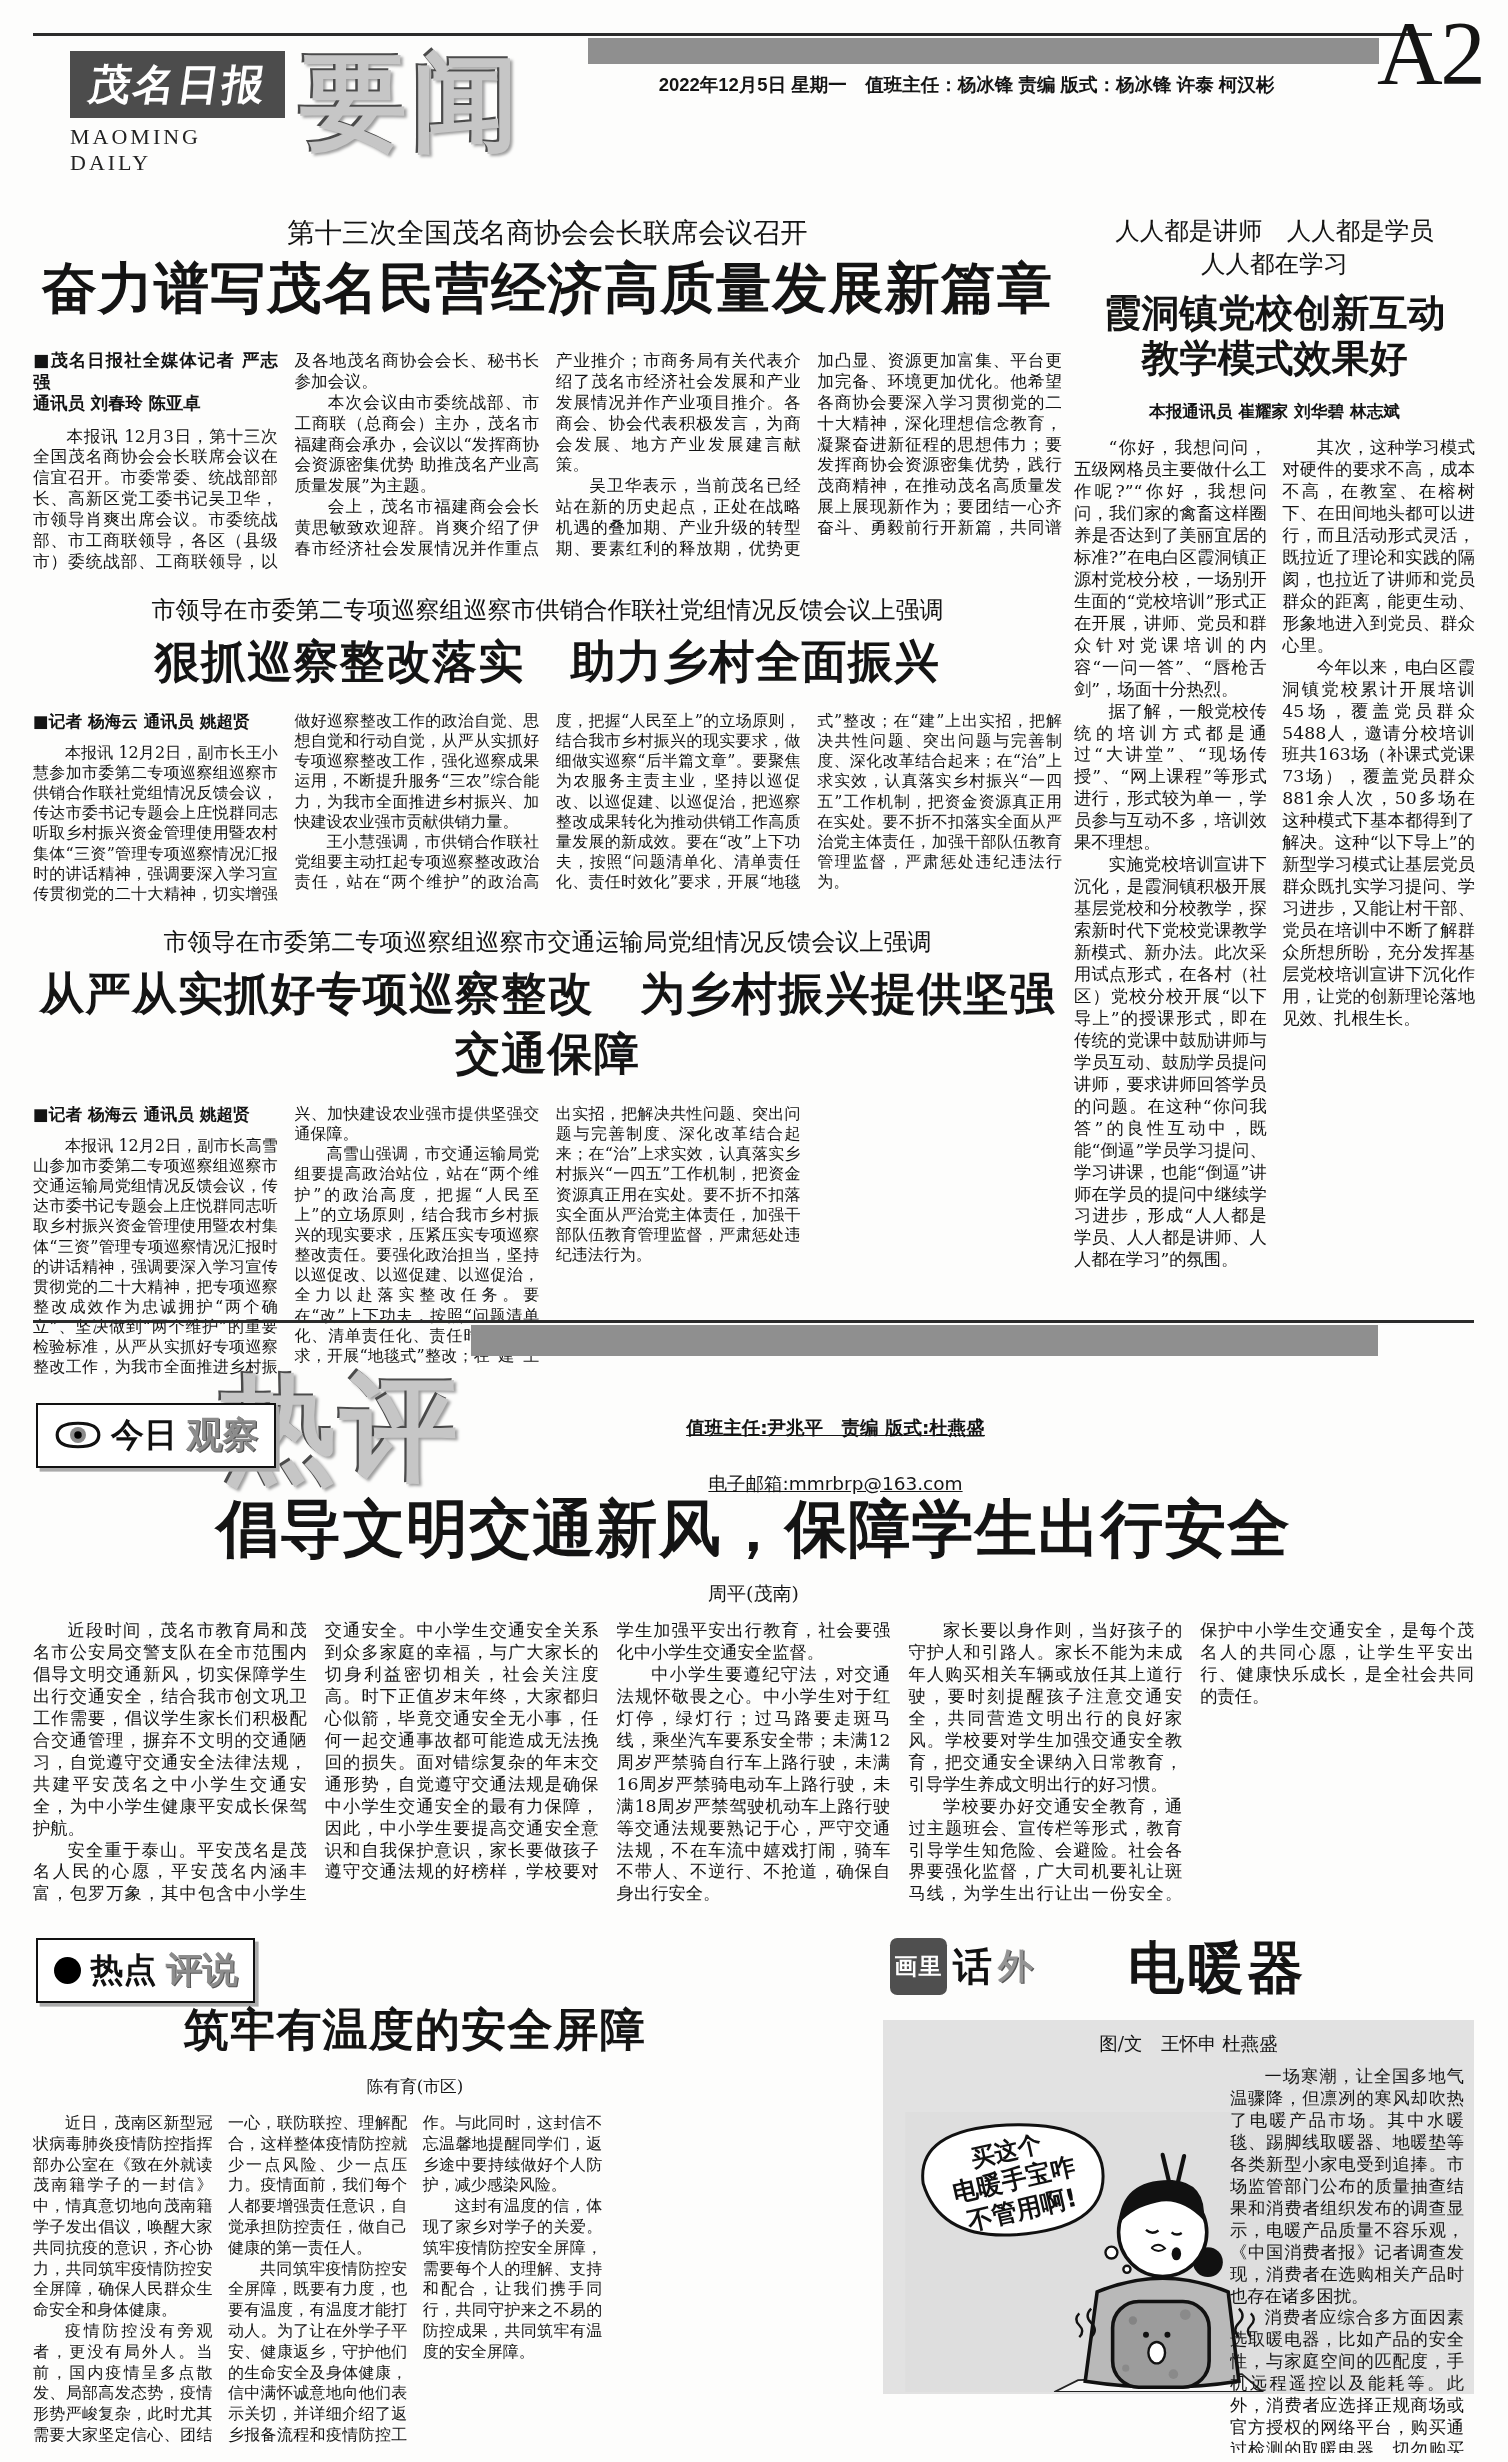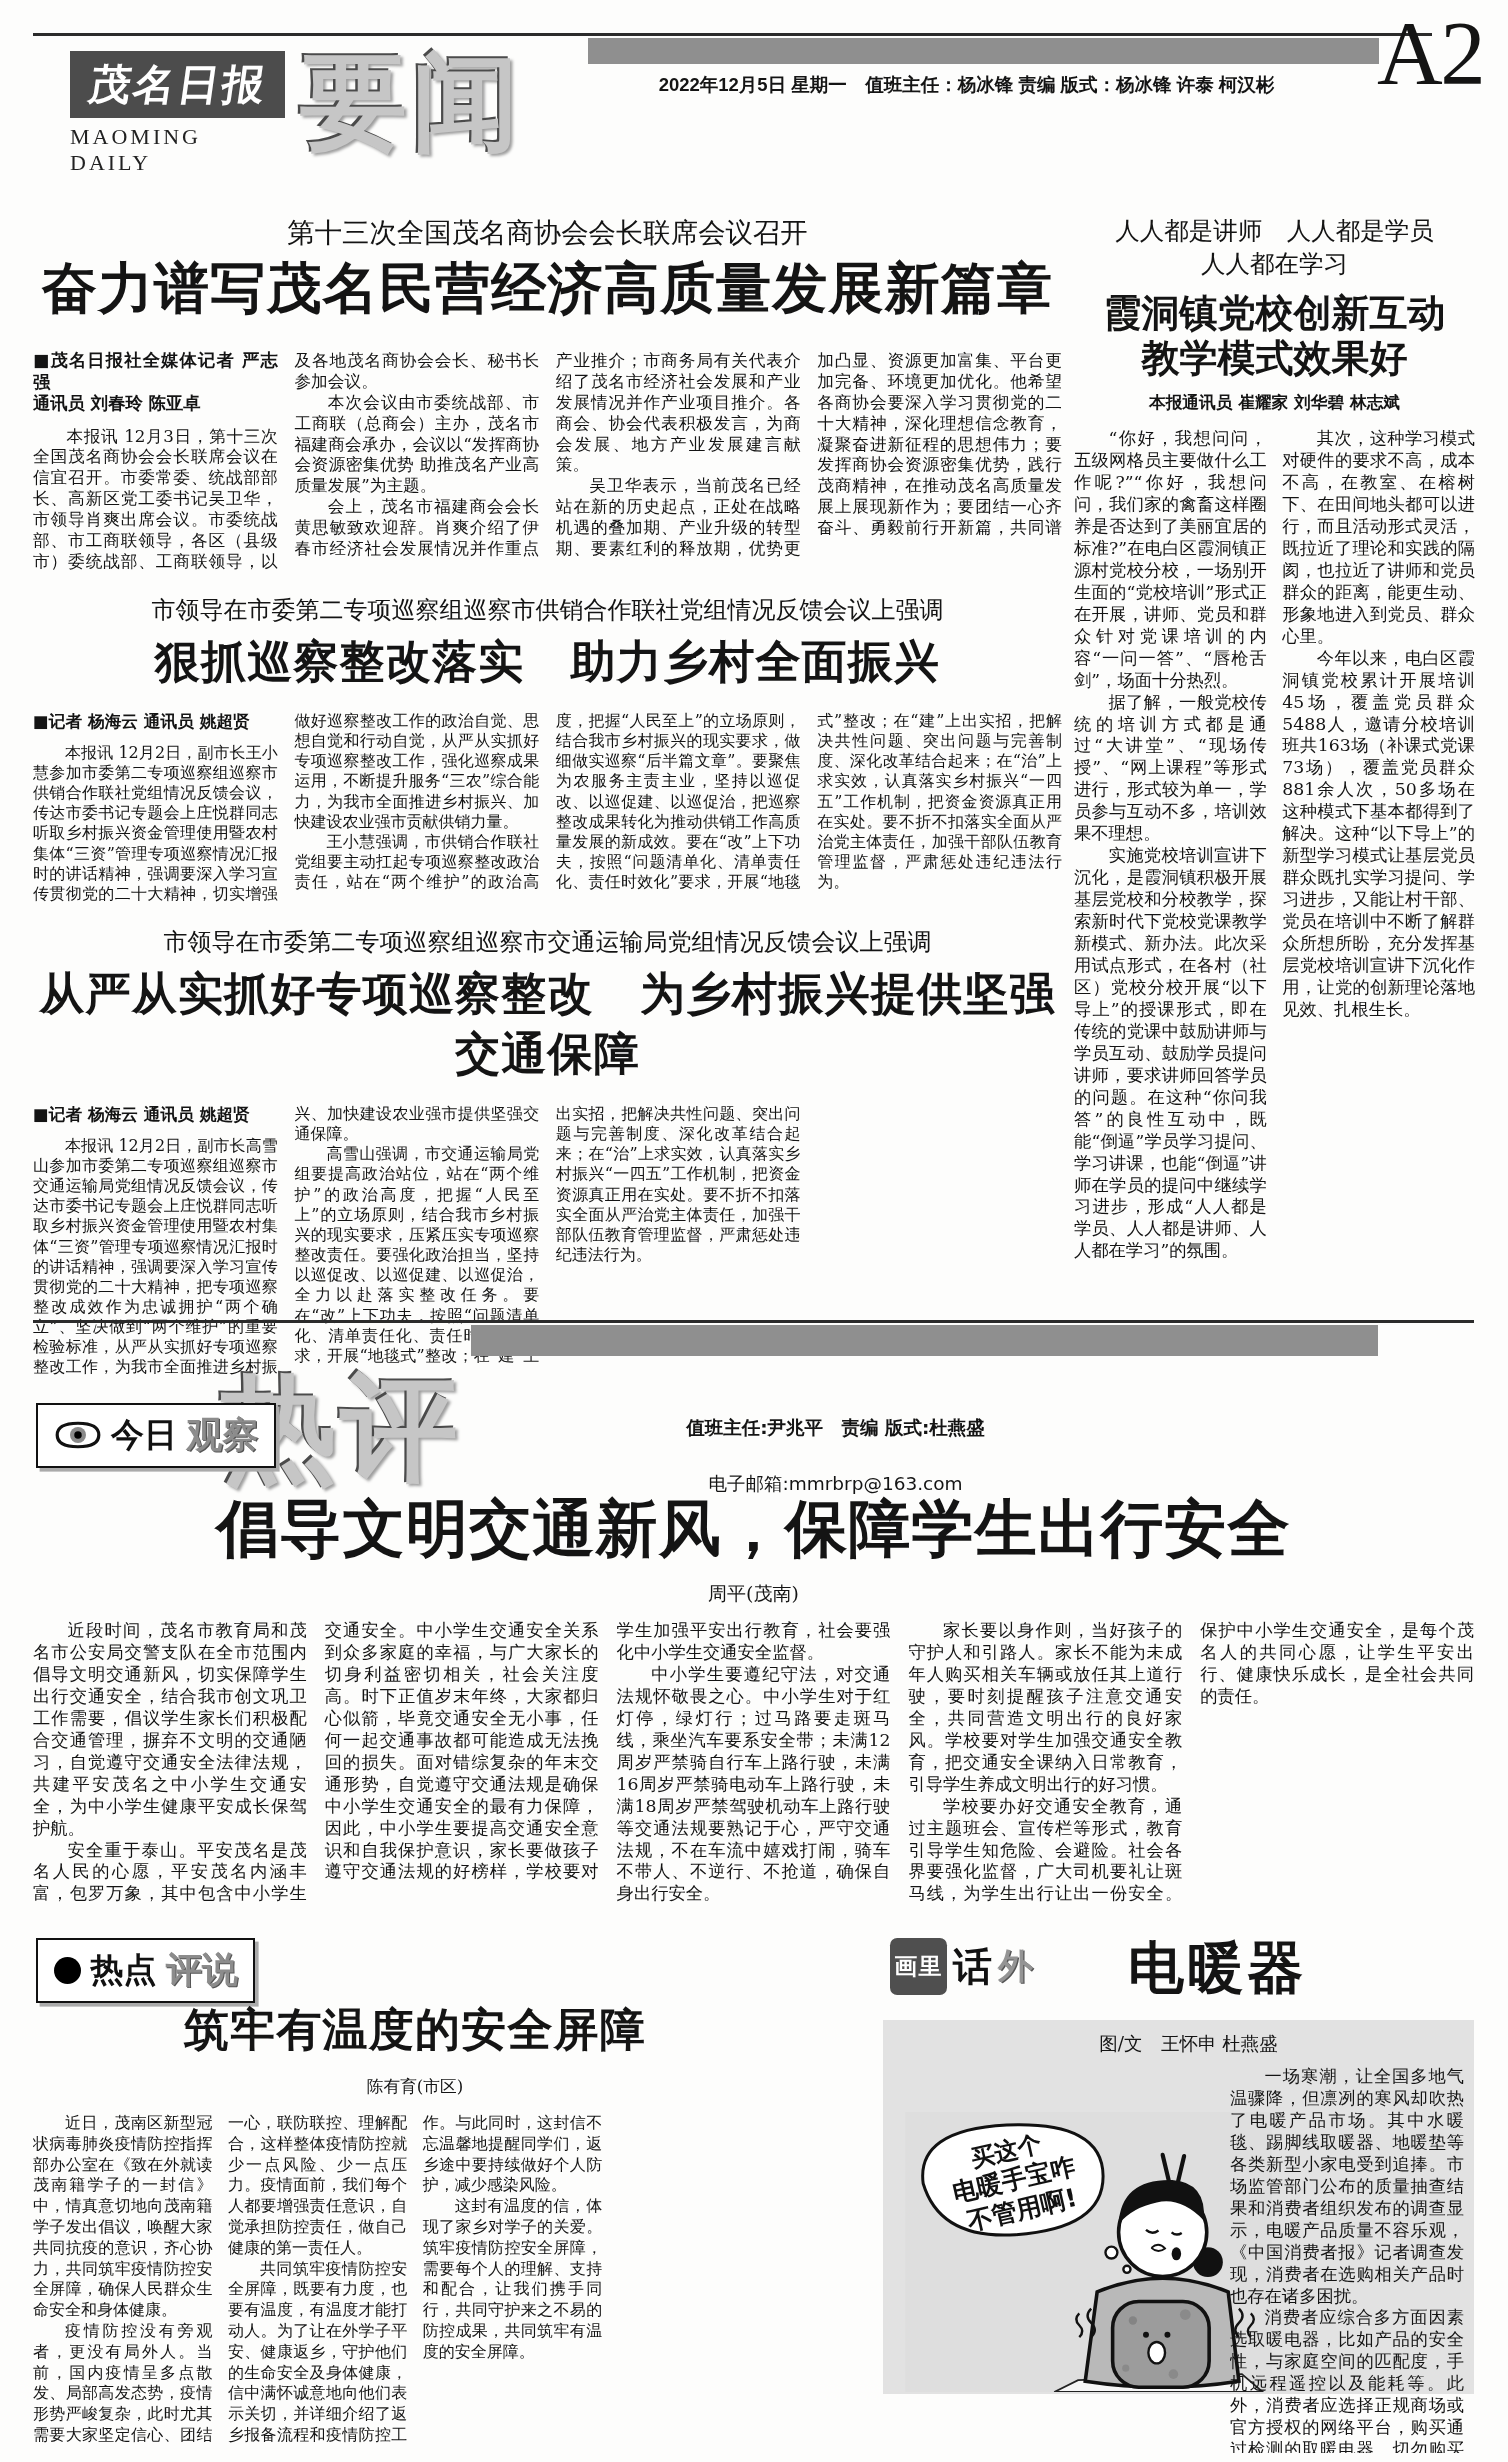--- a/index.html
+++ b/index.html
@@ -29,36 +29,36 @@
   
   .a1 { left:33px; top:215px; width:1029px; }
   .a1 .kicker { font-size:27.4px; }
   .a1 .headline { font-size:55px; margin-top:1px; letter-spacing:1.2px; }
   .a1 .bodycols { margin-top:24px; height:222px; column-count:4; column-gap:16.7px; font-size:16.7px; line-height:1.25; }
   .a1 .byline { font-size:17.3px; }
   
   .aright { left:1074px; top:214px; width:401px; }
   .aright .kicker { font-size:24.5px; line-height:1.35; text-align:center; }
   .aright .headline { font-size:38px; line-height:1.2; margin-top:9.5px; }
-  .aright .byline-center { font-size:16.7px; margin-top:10px; }
+  .aright .byline-center { font-size:16.7px; margin-top:19px; }
   .aright .bodycols { margin-top:14.3px; height:858px; column-count:2; column-gap:15.5px; font-size:17.3px; line-height:1.27; }
   
   .a2 { left:33px; top:594px; width:1029px; }
   .a2 .kicker, .a3 .kicker { font-size:24px; }
   .a2 .headline, .a3 .headline { font-size:45px; margin-top:6px; letter-spacing:1.2px; }
   .a2 .bodycols { margin-top:19px; height:197px; column-count:4; column-gap:16.7px; font-size:16px; line-height:1.26; }
   .a2 .byline, .a3 .byline { font-size:16.7px; }
   
   .a3 { left:33px; top:926px; width:1029px; }
   .a3 .bodycols { margin-top:20px; height:276px; column-count:4; column-gap:16.7px; font-size:16px; line-height:1.26; }
   
   .hp-rule { left:33px; top:1320px; width:1441px; height:3px; background:#2b2b2b; }
   .hp-graybar { left:471px; top:1325px; width:907px; height:31px; background:#8f8f8f; }
   .section-rp { left:220px; top:1350px; font-size:117px; letter-spacing:3.6px; }
-  .hp-editors { left:597px; top:1415px; width:477px; text-align:center; font-size:18.5px; font-weight:bold; font-family:"DejaVu Sans","Liberation Sans",sans-serif; }
+  .hp-editors { left:597px; top:1415px; width:477px; text-align:center; font-size:18.5px; font-weight:bold; font-family:"DejaVu Sans","Liberation Sans",sans-serif;text-decoration:underline; }
   .hp-editors .email { margin-top:31px; font-weight:normal; }
   
   .badge { display:inline-flex; align-items:center; gap:9.5px; border:2.4px solid #111; background:#fff;
            padding:6px 15.5px; box-shadow:3.6px 3.6px 0 #aaa; font-weight:bold; font-family:"DejaVu Serif",serif; }
   .badge .b-black { font-size:33px; color:#111; }
   .badge .b-gray { font-size:36px; color:#8c8c8c; text-shadow:1.2px 1.2px 0 #555; }
   .badge-observe { left:36px; top:1403px;text-align:right; }
   .badge-hot { left:36px; top:1938px; }
   .dot { width:27.4px; height:27.4px; border-radius:50%; background:#000; }
   

